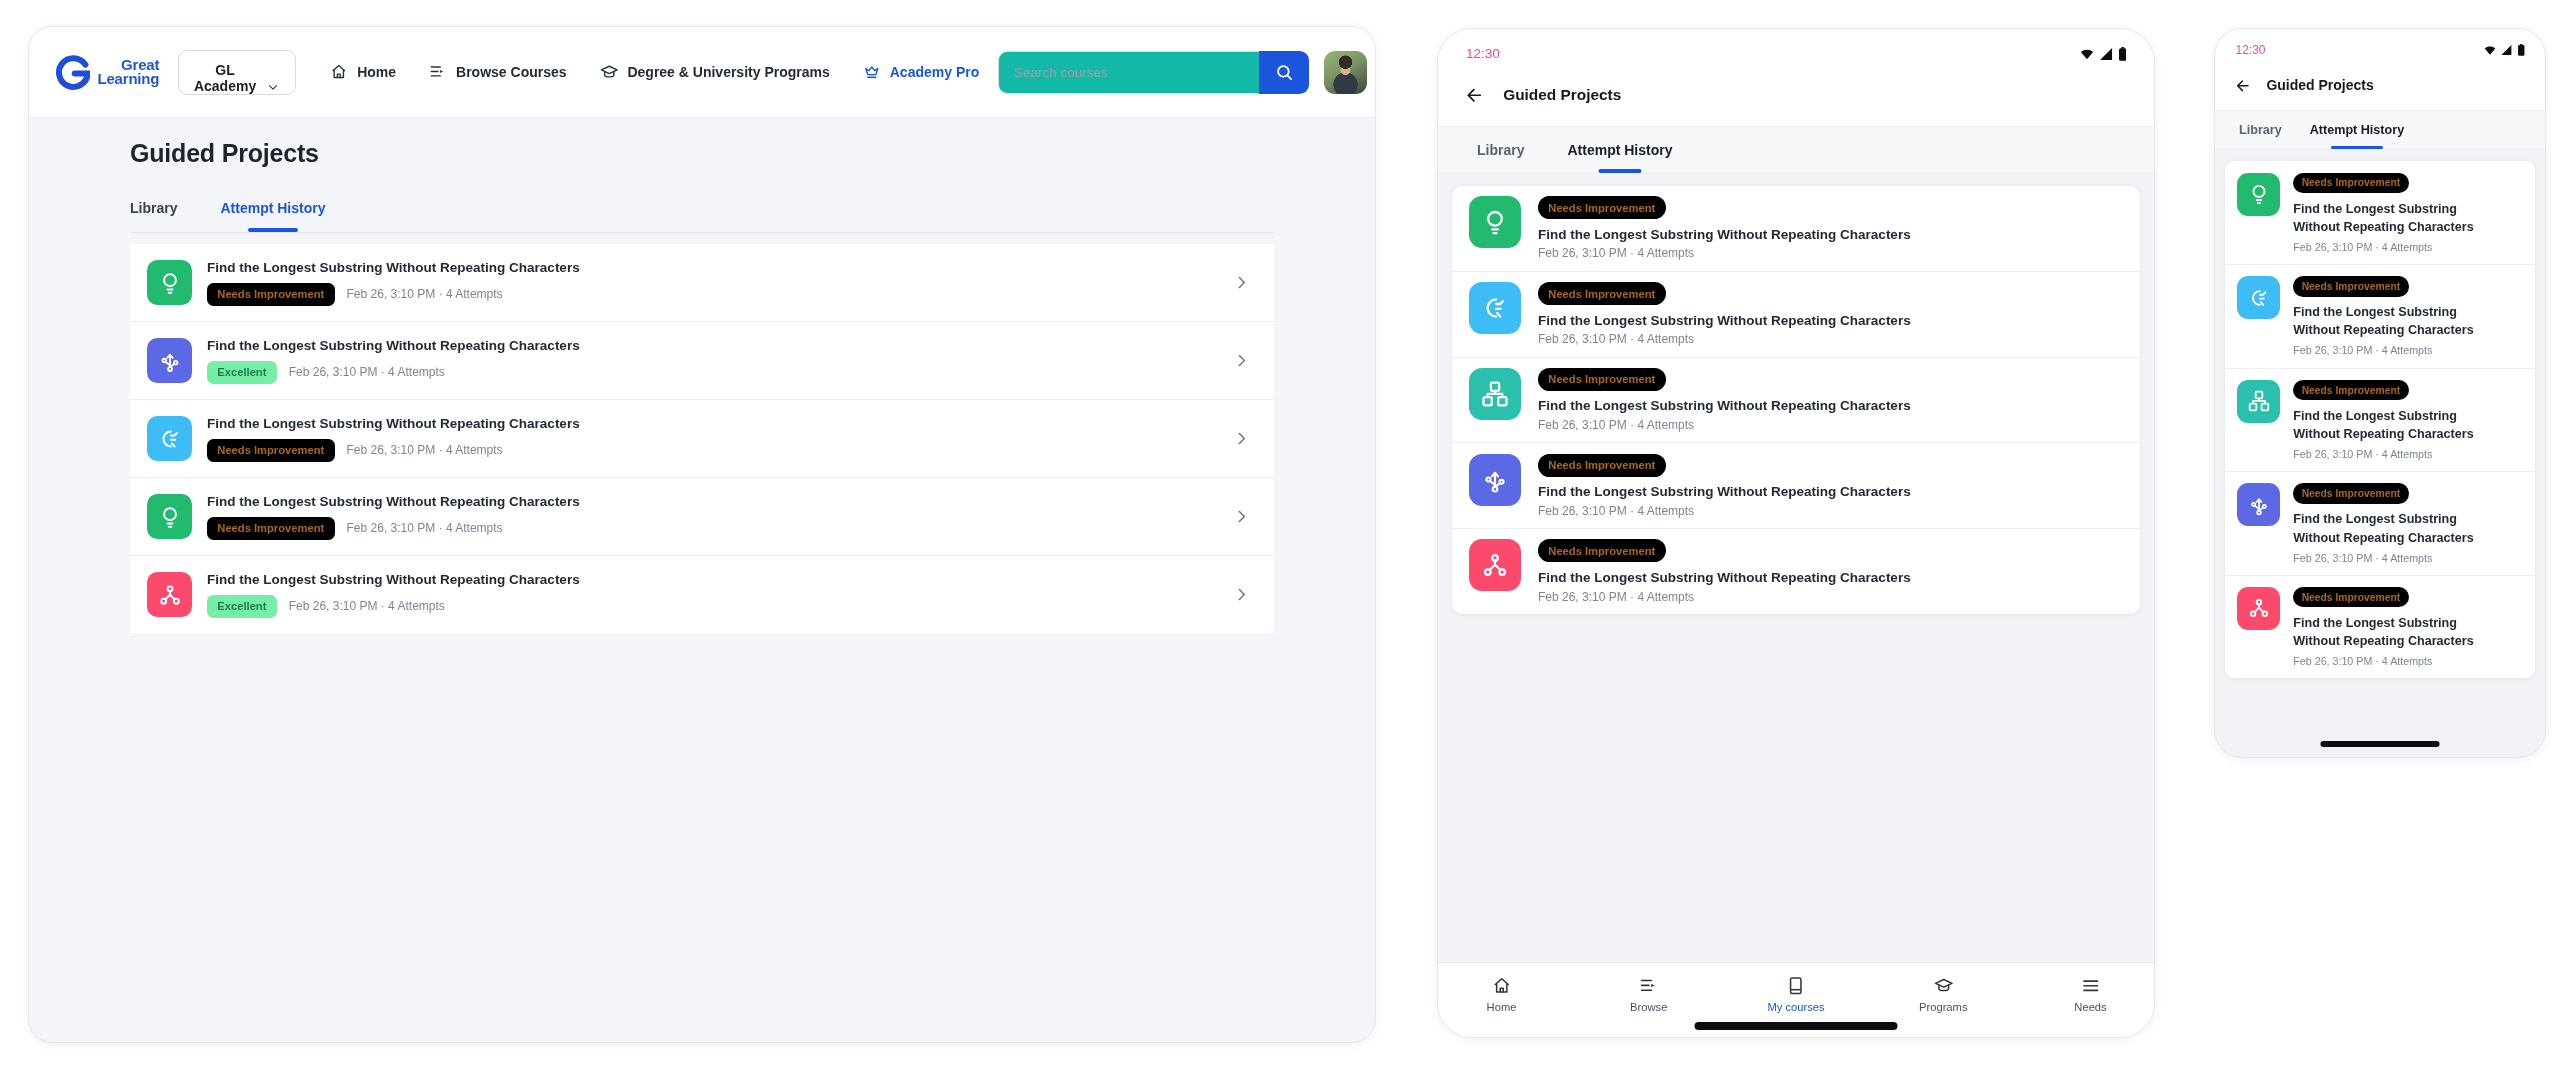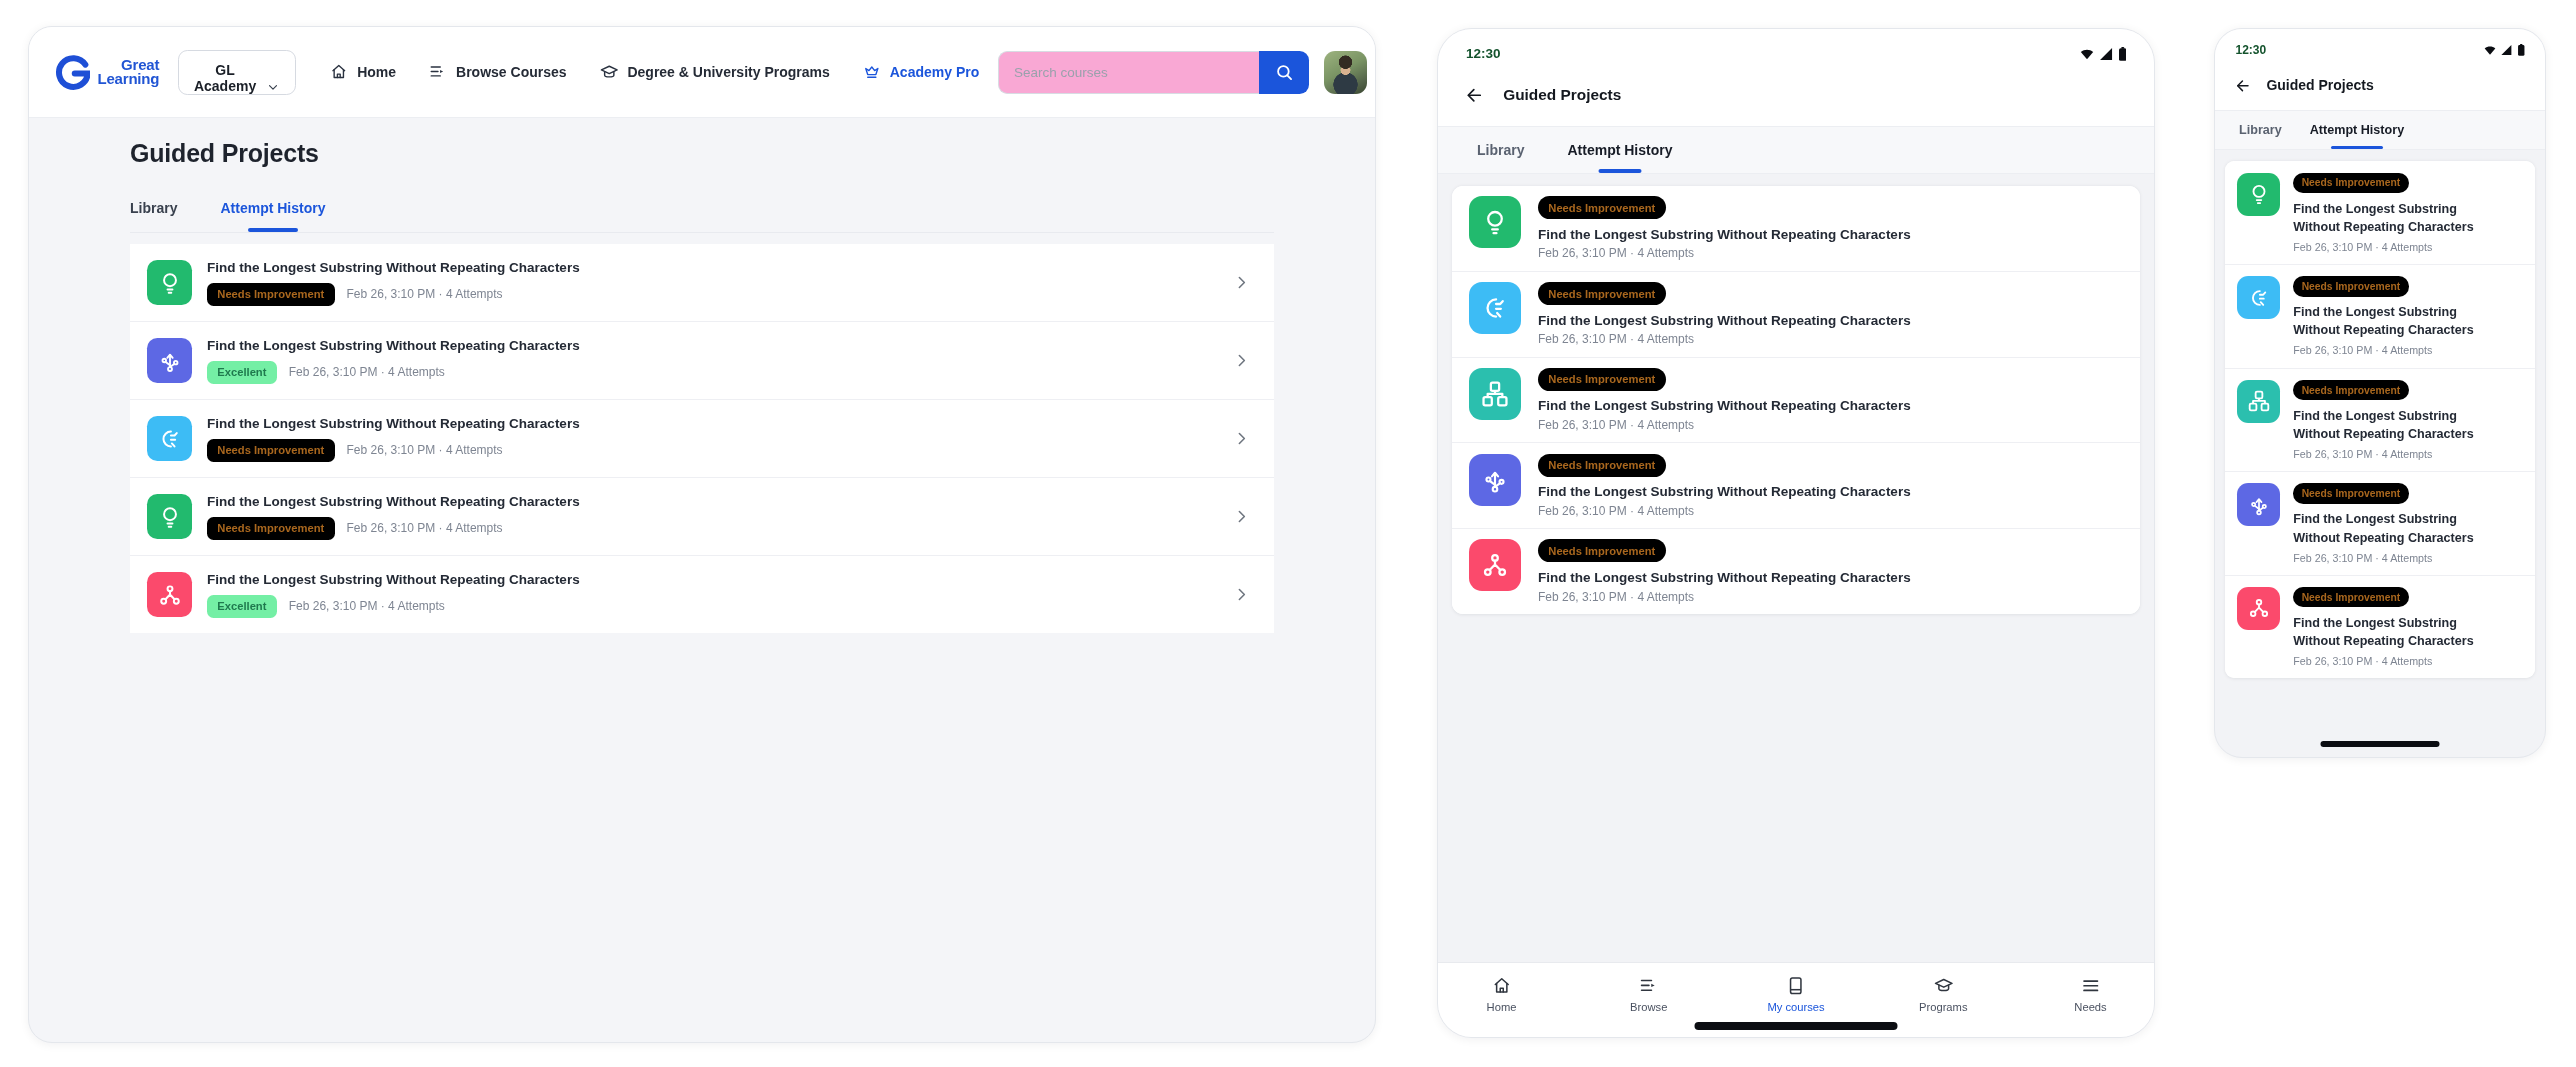--- a/index.html
+++ b/index.html
@@ -12,21 +12,21 @@
   
   .dt-header{height:90px;background:#fff;border-bottom:0.9px solid #ECEEF2;display:flex;align-items:center;padding:0 24px;gap:18.7px;}
   .brand{display:flex;align-items:center;gap:7.5px;cursor:pointer;}
   .brand-text{display:flex;flex-direction:column;font-weight:700;color:#2155D4;font-size:15px;line-height:14px;letter-spacing:-0.2px;align-items:flex-end;}
   .pill{display:flex;align-items:flex-end;gap:9.3px;border:0.9px solid #D6DAE1;background:#fff;border-radius:9.3px;padding:0 15px;height:45px;font-size:14px;color:#1A1F27;font-weight:600;font-family:inherit;cursor:pointer;}
   .dt-nav{display:flex;align-items:center;gap:32px;margin-left:15px;flex:1;}
   .dt-nav .nav-item{display:flex;align-items:center;gap:8.4px;font-size:14px;color:#252B36;font-weight:600;cursor:pointer;white-space:nowrap;}
   .dt-nav .nav-item.pro{color:#1B55DB;}
   .dt-right{display:flex;align-items:center;gap:15px;}
   .search{display:flex;height:43px;}
-  .search input{width:230px;border:0.9px solid #D8DCE3;border-right:none;border-radius:9.3px 0 0 9.3px;padding:0 15px;font-size:13.5px;color:#333;outline:none;background:#f9a8d4;font-family:inherit;}
+  .search input{width:230px;border:0.9px solid #D8DCE3;border-right:none;border-radius:9.3px 0 0 9.3px;padding:0 15px;font-size:13.5px;color:#333;outline:none;background:#14b8a6;font-family:inherit;}
   .search input::placeholder{color:#9AA1AC;}
   .search-btn{width:50px;border:none;background:#1B55DB;border-radius:0 9.3px 9.3px 0;display:flex;align-items:center;justify-content:center;cursor:pointer;}
   .avatar{width:43px;height:43px;border-radius:11.2px;cursor:pointer;
     background:
       radial-gradient(circle at 50% 26%, #332b22 0 17%, transparent 18%),
       radial-gradient(circle at 50% 44%, #d8b290 0 15%, transparent 16%),
       radial-gradient(circle at 50% 78%, #2e3a44 0 30%, transparent 31%),
       linear-gradient(150deg,#9db37f 0%,#7a9464 45%,#54644a 78%,#39452f 100%);}
 
   
@@ -71,21 +71,21 @@
   .list-sm .tile{width:43px;height:43px;border-radius:11.2px;}
   .list-sm .tile svg{width:26px;height:26px;}
   .list-sm .rowbody{margin-left:13px;max-width:198px;}
   .list-sm .badge{height:20.5px;font-size:10.3px;border-radius:10.3px;padding:0 8.4px;}
   .list-sm .rowtitle{margin:6.5px 0 4.7px;font-size:12.6px;line-height:1.45;font-weight:600;}
   .list-sm .rowmeta{font-size:10.7px;}
 
   
   .ph-top{background:#fff;}
   .statusbar{display:flex;justify-content:space-between;align-items:center;padding:17px 28px 0;}
-  .time{font-size:13.5px;font-weight:700;color:#14532d;}
+  .time{font-size:13.5px;font-weight:400;color:#ec4899;}
   .sicons{display:flex;gap:5.6px;align-items:center;}
   .appbar{display:flex;align-items:center;gap:18.7px;padding:24px 26px 20.5px;}
   .appbar .ab-title{font-size:15.4px;font-weight:700;color:#14181F;}
   .backbtn{background:none;border:none;padding:0;display:flex;cursor:pointer;}
   .ph-tabs-wrap{background:#F7F8FA;border-top:0.9px solid #ECEEF2;border-bottom:0.9px solid #ECEEF2;}
   .ph-tabs{padding:15px 39px 0;}
   .ph-tabs .tab{color:#5A6270;font-weight:600;padding-bottom:15px;}
   .ph-tabs .tab.active{color:#171C26;font-weight:700;}
   .ph-tabs .underline{width:43px;}
   .card{background:#fff;border-radius:11.2px;margin:12px 14px 0;box-shadow:0 0.9px 3.7px rgba(16,24,40,.08);overflow:hidden;}

